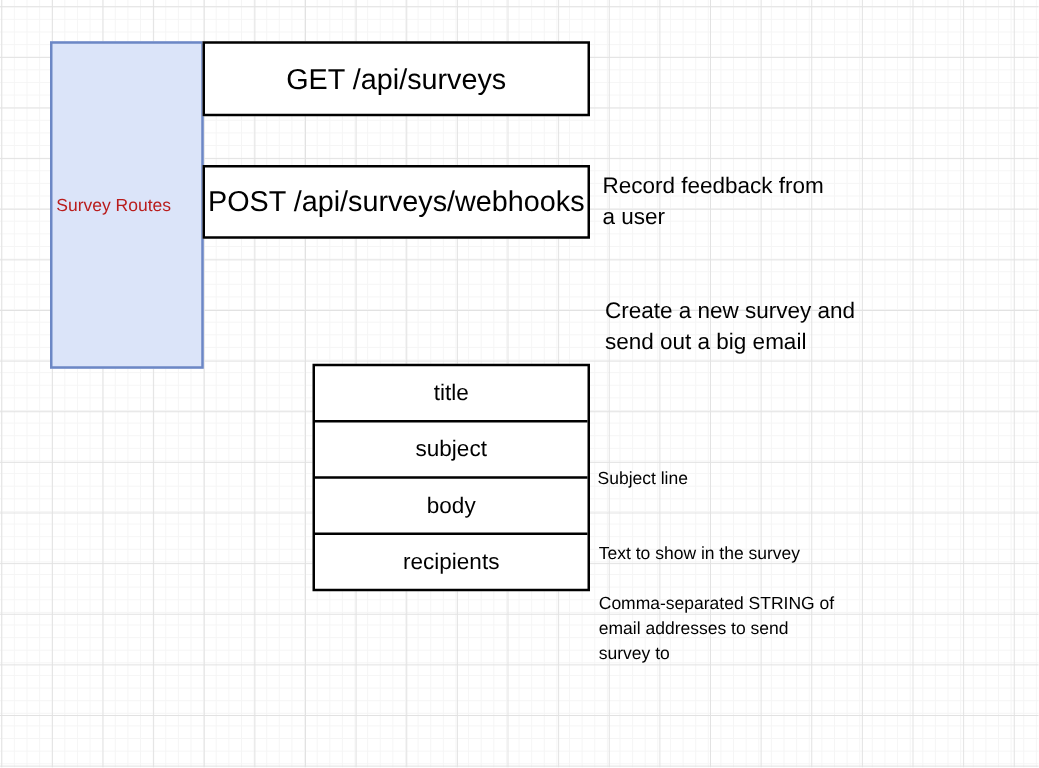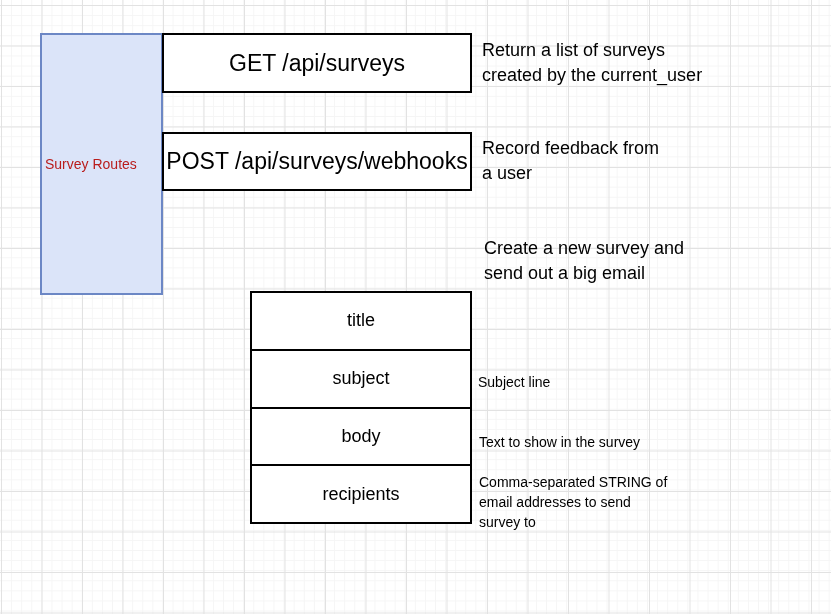--- a/index.html
+++ b/index.html
@@ -59,21 +59,21 @@
   .route-get      { top: 33px;  height: 60px; }
   .route-webhooks { top: 132px; height: 59px; }
   .route-post     { top: 232px; height: 61px; }
 
   
   .fields-box {
     position: absolute;
     left: 250px;
     top: 291px;
     width: 222px;
-    height: 233px;
+    height: 182px;
     box-sizing: border-box;
     background: #ffffff;
     border: 2.5px solid #000000;
     display: flex;
     flex-direction: column;
   }
   .field-row {
     flex: 1;
     display: flex;
     align-items: center;
@@ -126,22 +126,20 @@
       <span>subject</span>
     </div>
     <div class="field-row">
       <span>body</span>
     </div>
     <div class="field-row">
       <span>recipients</span>
     </div>
   </div>
 
-  <div class="ann ann-lg ann-r1">Return a list of surveys
-created by the current_user</div>
 
   <div class="ann ann-lg ann-r2">Record feedback from
 a user</div>
 
   <div class="ann ann-lg ann-r3">Create a new survey and
 send out a big email</div>
 
 
   <div class="ann ann-sm ann-f2">Subject line</div>
 

